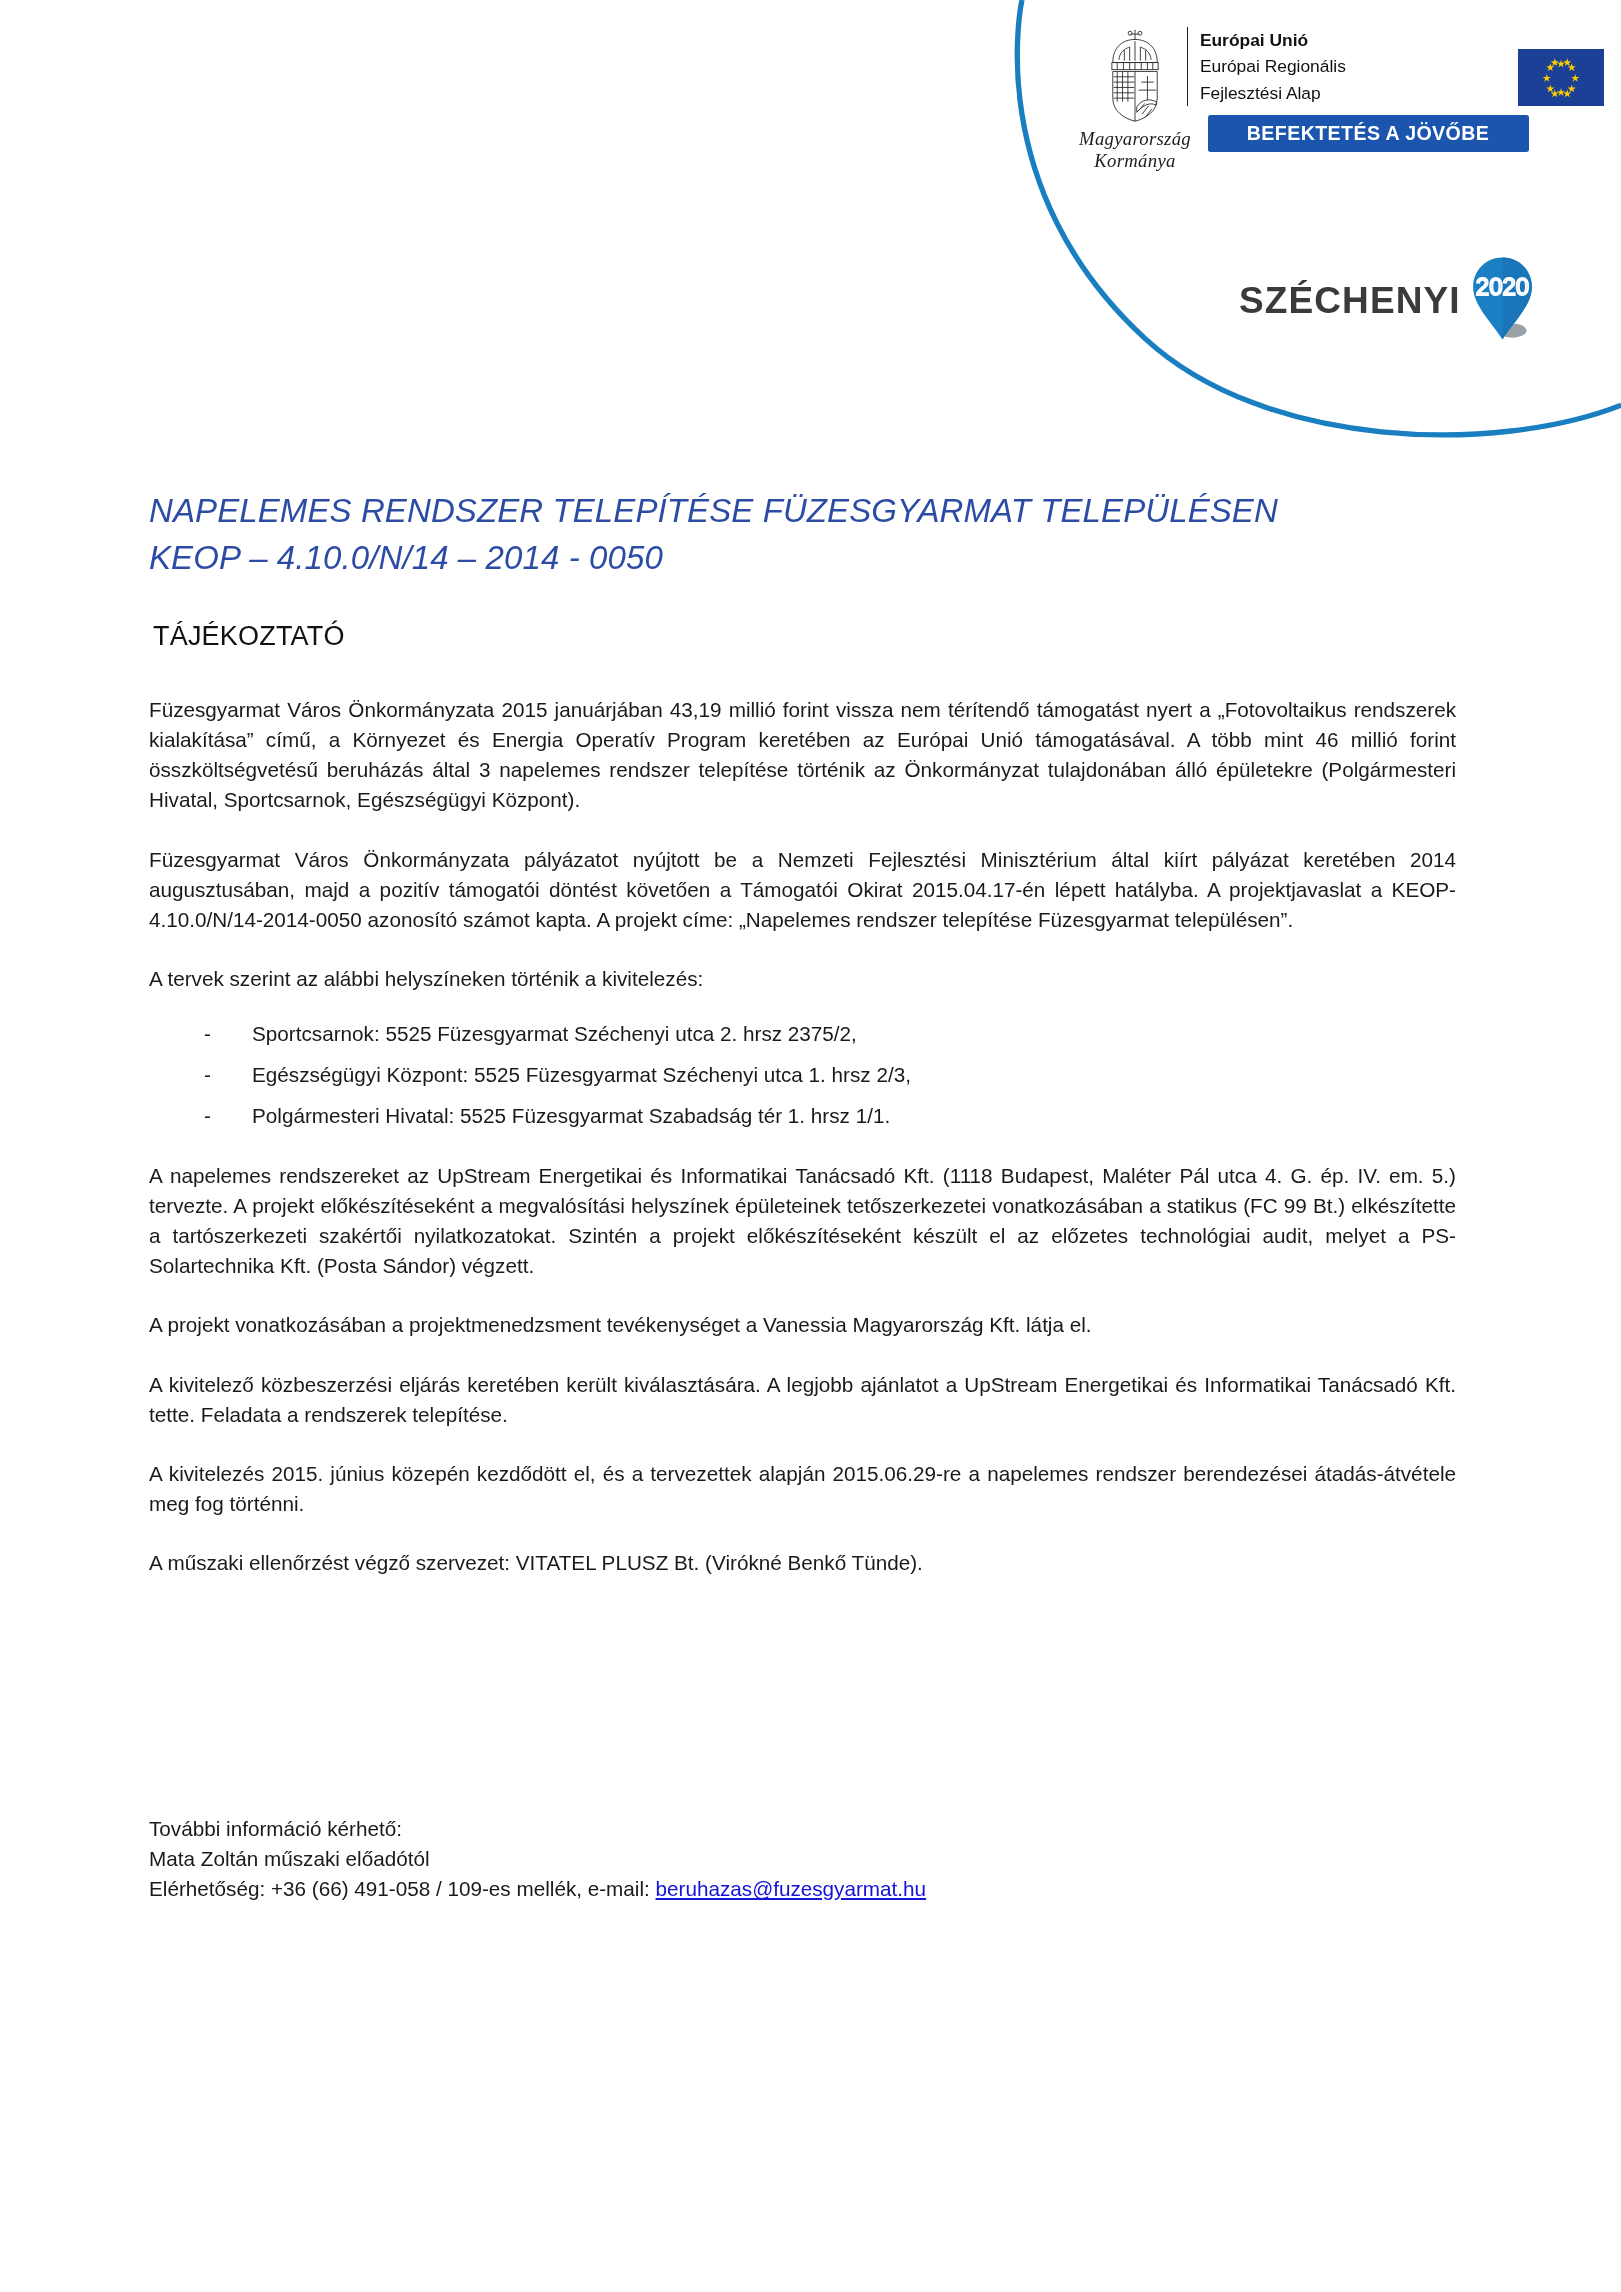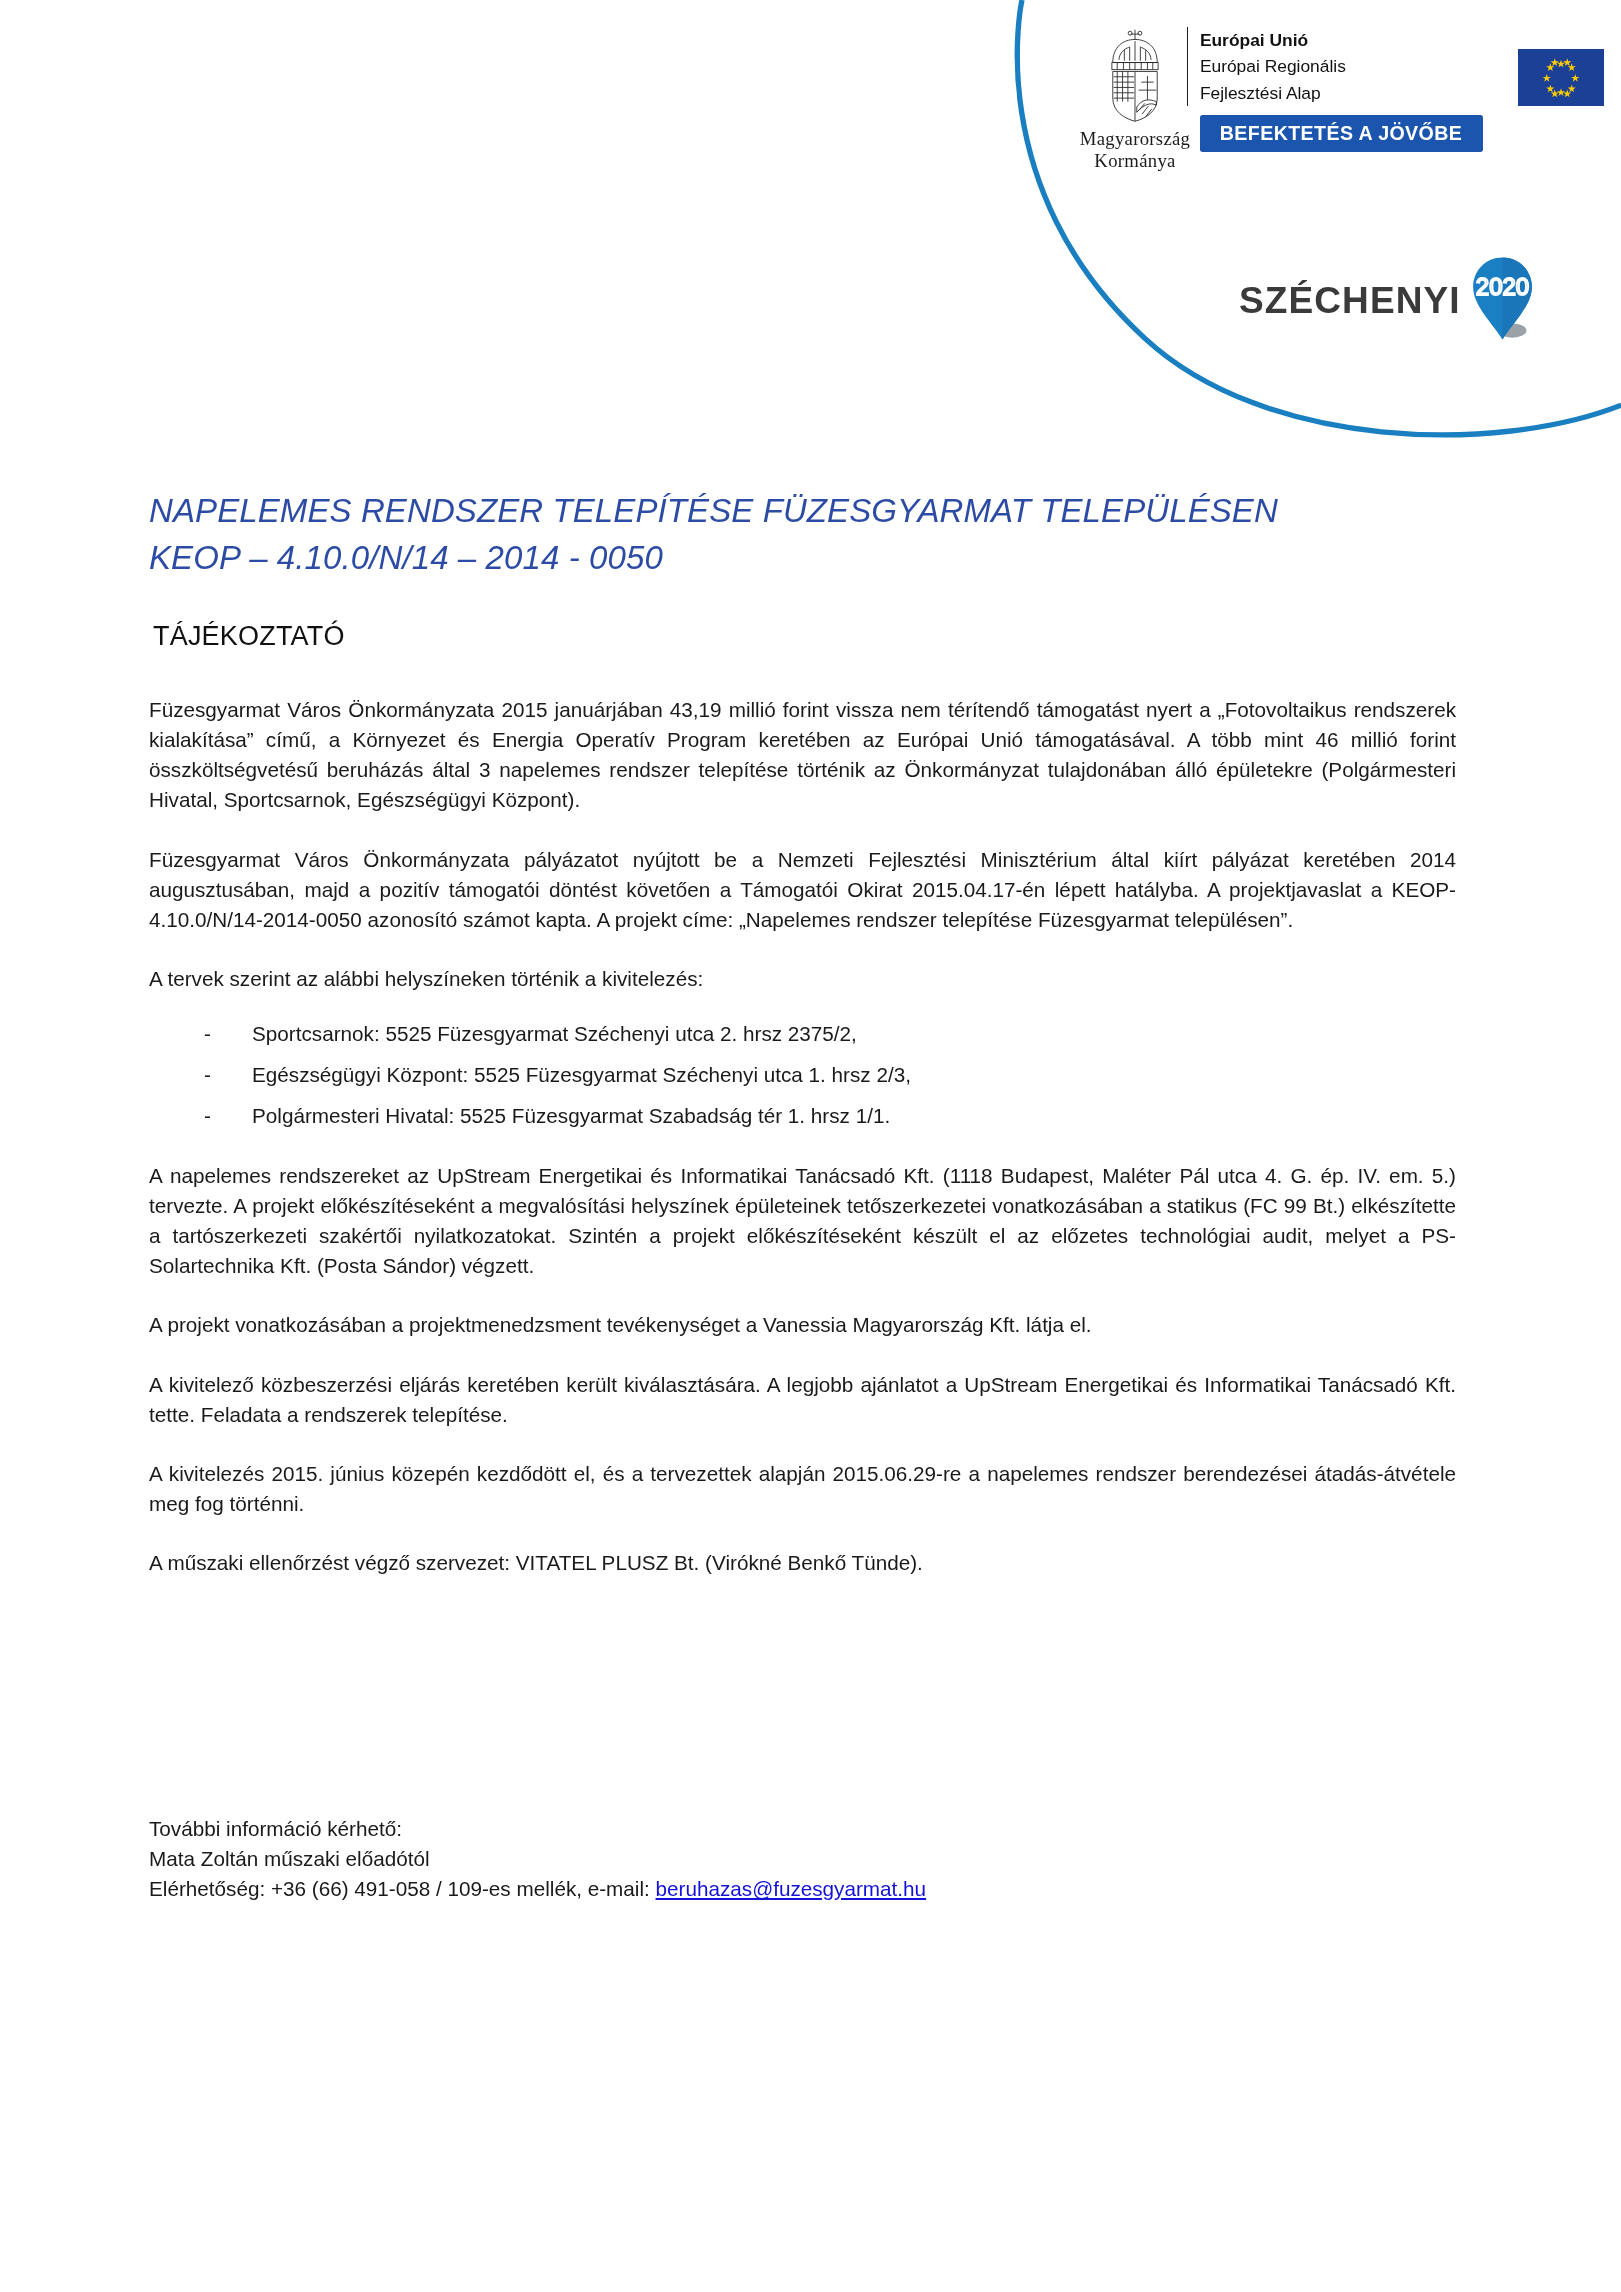--- a/index.html
+++ b/index.html
@@ -40,20 +40,21 @@
   .logo-row-top {
     display: flex;
     align-items: flex-start;
   }
   .coat-of-arms {
     width: 78px;
     flex: 0 0 78px;
     display: flex;
     flex-direction: column;
     align-items: center;
+    font-style: italic;
   }
   .coa-svg { display: block; }
   .coa-caption {
     font-family: "Liberation Serif", serif;
     font-size: 18.7px;
     line-height: 1.18;
     color: #1c1c1c;
     text-align: center;
     letter-spacing: 0.3px;
     margin-top: 5.3px;
@@ -96,30 +97,30 @@
     height: 57px;
     flex: 0 0 86px;
     margin-left: 9px;
     background: #1b4096;
     position: relative;
   }
   .eu-flag svg { display: block; }
 
   .befektetes {
     margin-top: 9px;
-    margin-left: 13px;
+    margin-left: 21px;
     background: #1b55ad;
     color: #ffffff;
     font-size: 19.6px;
     font-weight: bold;
     letter-spacing: 0.4px;
     text-align: center;
     padding: 6.2px 0 7.1px 0;
     border-radius: 2.7px;
-    width: 283px;
+    width: 321px;
     white-space: nowrap;
   }
 
   
   .szechenyi {
     position: absolute;
     top: 254px;
     left: 1239px;
     display: flex;
     align-items: center;

